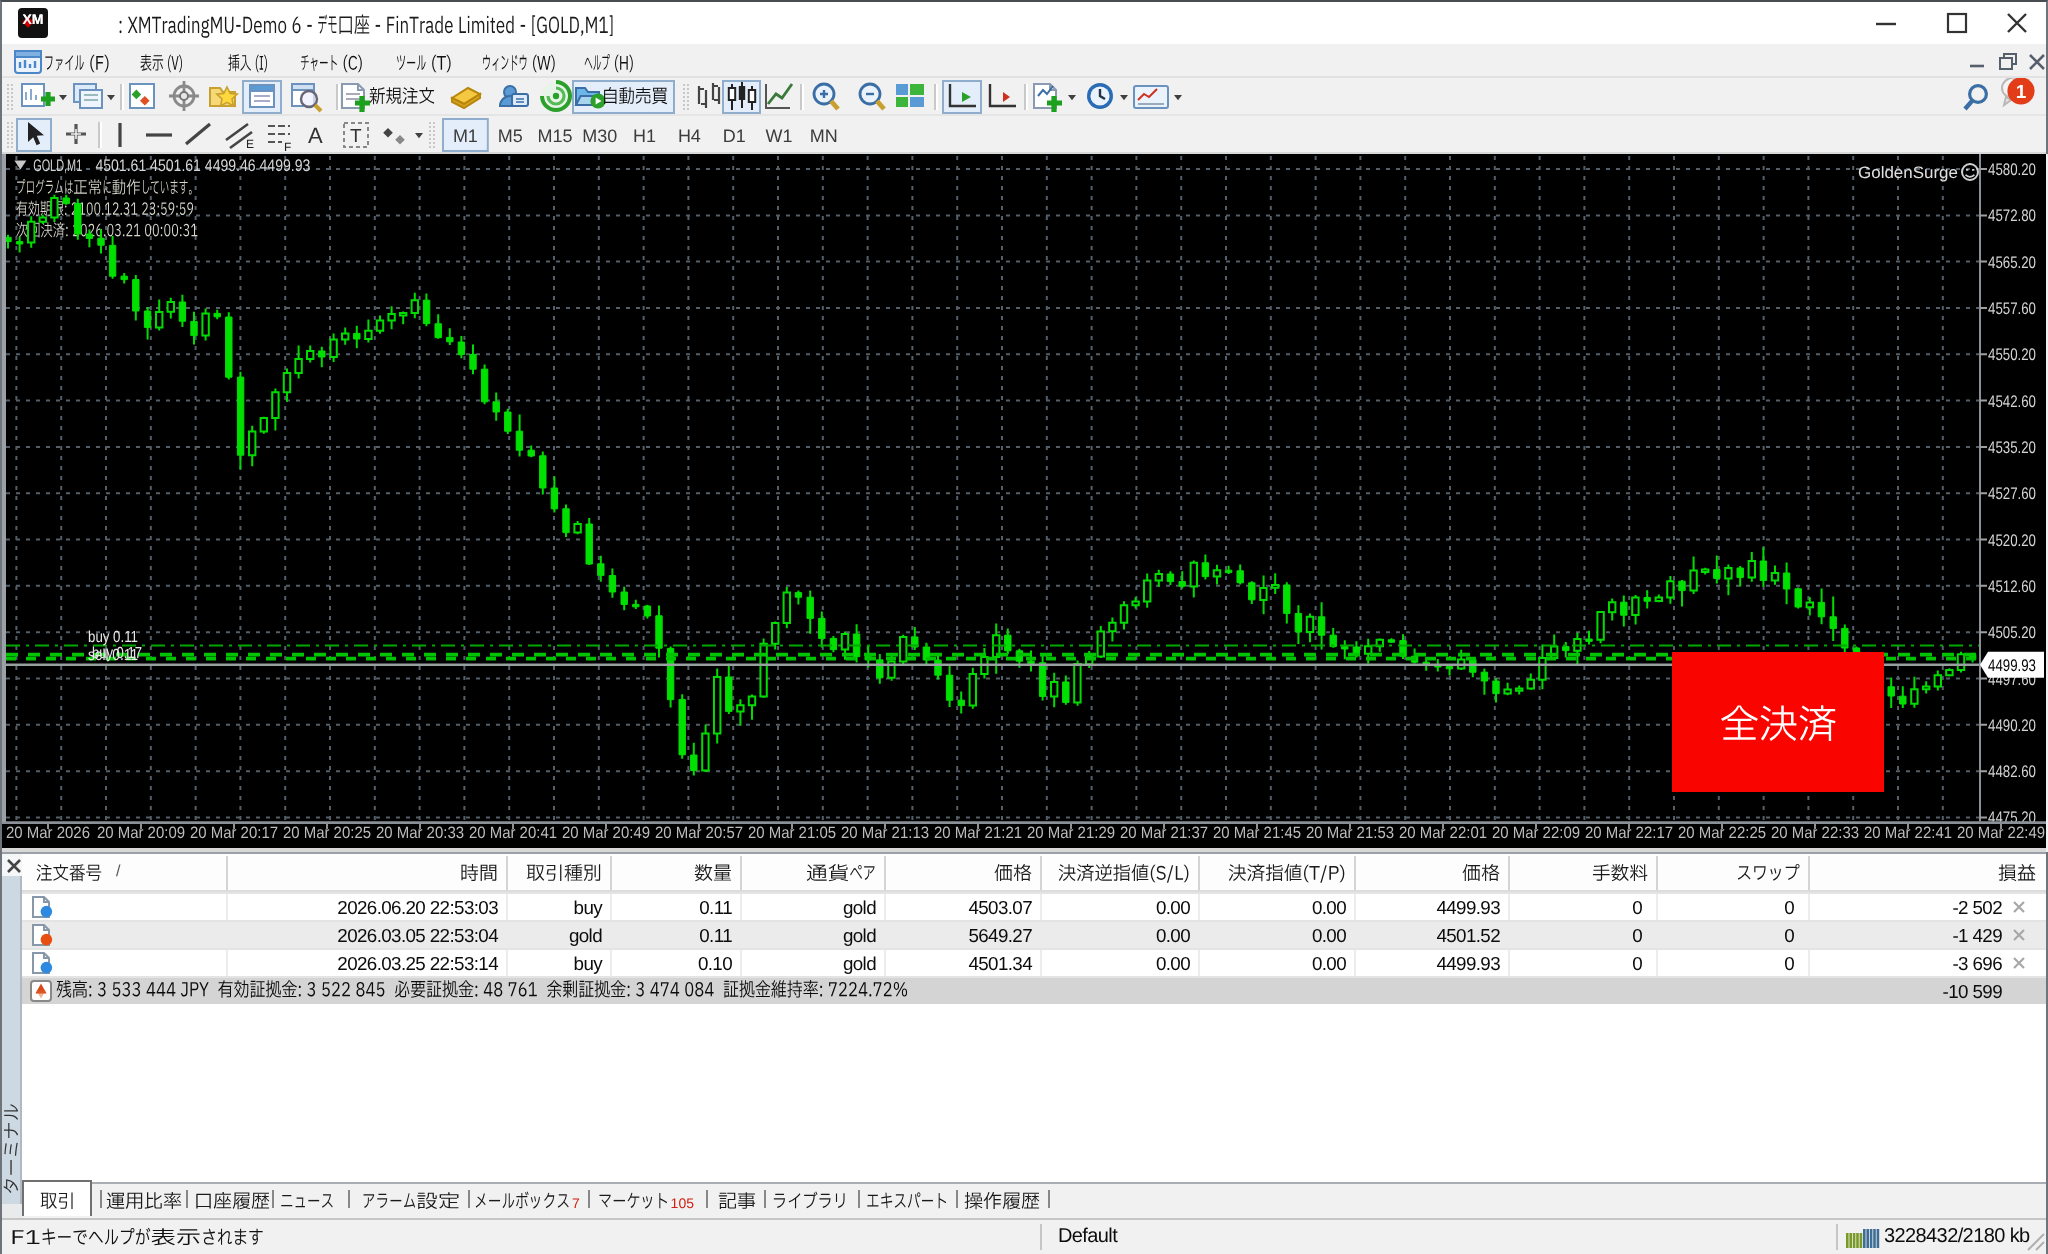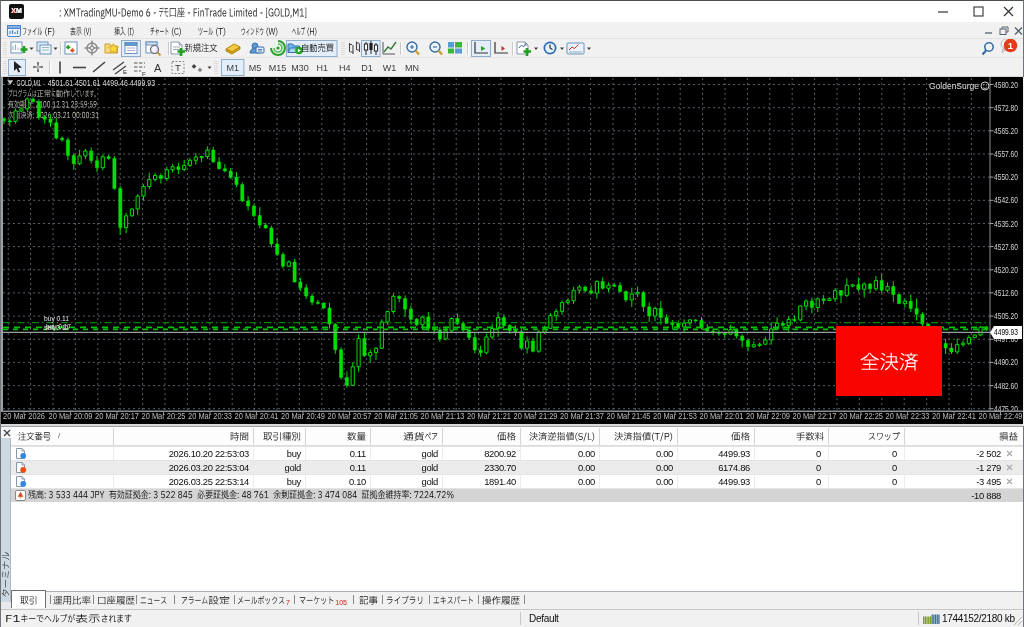--- a/index.html
+++ b/index.html
@@ -775,70 +775,70 @@
     <div class="tx" style="left:57px;top:430px;color:#555;font-size:8px">/</div>
     <div class="abs" style="left:10px;top:445.0px;width:1012px;height:1px;background:#e4e4e4"></div>
     <div class="abs" style="left:10px;top:458.6px;width:1012px;height:1px;background:#e4e4e4"></div>
     <div class="abs" style="left:10px;top:472.5px;width:1012px;height:1px;background:#e4e4e4"></div>
     <div class="abs" style="left:10px;top:486.6px;width:1012px;height:1px;background:#e4e4e4"></div>
     <svg class="abs" style="left:14px;top:447.0px" width="12" height="11" viewBox="0 0 12 11">
       <path d="M1.5 0.5h5.5l2.5 2.5v7.5h-8z" fill="#fff" stroke="#8898a8"></path>
       <path d="M7 0.5v2.5h2.5" fill="none" stroke="#8898a8"></path>
       <circle cx="8.2" cy="7.8" r="2.9" fill="#2e8ae0"></circle>
     </svg>
-    <div class="tx" style="left:248px;top:447.2px;width:0;display:flex;justify-content:flex-end"><span style="white-space:pre">2026.10.20 22:53:03</span></div>
+    <div class="tx" style="left:248px;top:447.2px;width:0;display:flex;justify-content:flex-end"><span style="white-space:pre">2026.06.20 22:53:03</span></div>
     <div class="tx" style="left:300px;top:447.2px;width:0;display:flex;justify-content:flex-end"><span style="white-space:pre">buy</span></div>
     <div class="tx" style="left:365px;top:447.2px;width:0;display:flex;justify-content:flex-end"><span style="white-space:pre">0.11</span></div>
     <div class="tx" style="left:437px;top:447.2px;width:0;display:flex;justify-content:flex-end"><span style="white-space:pre">gold</span></div>
-    <div class="tx" style="left:515px;top:447.2px;width:0;display:flex;justify-content:flex-end"><span style="white-space:pre">8200.92</span></div>
+    <div class="tx" style="left:515px;top:447.2px;width:0;display:flex;justify-content:flex-end"><span style="white-space:pre">4503.07</span></div>
     <div class="tx" style="left:594px;top:447.2px;width:0;display:flex;justify-content:flex-end"><span style="white-space:pre">0.00</span></div>
     <div class="tx" style="left:672px;top:447.2px;width:0;display:flex;justify-content:flex-end"><span style="white-space:pre">0.00</span></div>
     <div class="tx" style="left:749px;top:447.2px;width:0;display:flex;justify-content:flex-end"><span style="white-space:pre">4499.93</span></div>
     <div class="tx" style="left:820px;top:447.2px;width:0;display:flex;justify-content:flex-end"><span style="white-space:pre">0</span></div>
     <div class="tx" style="left:896px;top:447.2px;width:0;display:flex;justify-content:flex-end"><span style="white-space:pre">0</span></div>
     <div class="tx" style="left:1000px;top:447.2px;width:0;display:flex;justify-content:flex-end"><span style="white-space:pre">-2 502</span></div>
     <svg class="abs" style="left:1005px;top:449.0px" width="7" height="7" viewBox="0 0 7 7">
       <path d="M1 1l5 5M6 1l-5 5" stroke="#a8a8a8" stroke-width="1.1"></path>
     </svg>
     <div class="abs" style="left:10px;top:459.6px;width:1012px;height:13px;background:#ebebeb"></div>
     <svg class="abs" style="left:14px;top:460.6px" width="12" height="11" viewBox="0 0 12 11">
       <path d="M1.5 0.5h5.5l2.5 2.5v7.5h-8z" fill="#fff" stroke="#8898a8"></path>
       <path d="M7 0.5v2.5h2.5" fill="none" stroke="#8898a8"></path>
       <circle cx="8.2" cy="7.8" r="2.9" fill="#e84e10"></circle>
     </svg>
-    <div class="tx" style="left:248px;top:460.8px;width:0;display:flex;justify-content:flex-end"><span style="white-space:pre">2026.03.20 22:53:04</span></div>
+    <div class="tx" style="left:248px;top:460.8px;width:0;display:flex;justify-content:flex-end"><span style="white-space:pre">2026.03.05 22:53:04</span></div>
     <div class="tx" style="left:300px;top:460.8px;width:0;display:flex;justify-content:flex-end"><span style="white-space:pre">gold</span></div>
     <div class="tx" style="left:365px;top:460.8px;width:0;display:flex;justify-content:flex-end"><span style="white-space:pre">0.11</span></div>
     <div class="tx" style="left:437px;top:460.8px;width:0;display:flex;justify-content:flex-end"><span style="white-space:pre">gold</span></div>
-    <div class="tx" style="left:515px;top:460.8px;width:0;display:flex;justify-content:flex-end"><span style="white-space:pre">2330.70</span></div>
+    <div class="tx" style="left:515px;top:460.8px;width:0;display:flex;justify-content:flex-end"><span style="white-space:pre">5649.27</span></div>
     <div class="tx" style="left:594px;top:460.8px;width:0;display:flex;justify-content:flex-end"><span style="white-space:pre">0.00</span></div>
     <div class="tx" style="left:672px;top:460.8px;width:0;display:flex;justify-content:flex-end"><span style="white-space:pre">0.00</span></div>
-    <div class="tx" style="left:749px;top:460.8px;width:0;display:flex;justify-content:flex-end"><span style="white-space:pre">6174.86</span></div>
+    <div class="tx" style="left:749px;top:460.8px;width:0;display:flex;justify-content:flex-end"><span style="white-space:pre">4501.52</span></div>
     <div class="tx" style="left:820px;top:460.8px;width:0;display:flex;justify-content:flex-end"><span style="white-space:pre">0</span></div>
     <div class="tx" style="left:896px;top:460.8px;width:0;display:flex;justify-content:flex-end"><span style="white-space:pre">0</span></div>
-    <div class="tx" style="left:1000px;top:460.8px;width:0;display:flex;justify-content:flex-end"><span style="white-space:pre">-1 279</span></div>
+    <div class="tx" style="left:1000px;top:460.8px;width:0;display:flex;justify-content:flex-end"><span style="white-space:pre">-1 429</span></div>
     <svg class="abs" style="left:1005px;top:462.6px" width="7" height="7" viewBox="0 0 7 7">
       <path d="M1 1l5 5M6 1l-5 5" stroke="#a8a8a8" stroke-width="1.1"></path>
     </svg>
     <svg class="abs" style="left:14px;top:474.5px" width="12" height="11" viewBox="0 0 12 11">
       <path d="M1.5 0.5h5.5l2.5 2.5v7.5h-8z" fill="#fff" stroke="#8898a8"></path>
       <path d="M7 0.5v2.5h2.5" fill="none" stroke="#8898a8"></path>
       <circle cx="8.2" cy="7.8" r="2.9" fill="#2e8ae0"></circle>
     </svg>
     <div class="tx" style="left:248px;top:474.7px;width:0;display:flex;justify-content:flex-end"><span style="white-space:pre">2026.03.25 22:53:14</span></div>
     <div class="tx" style="left:300px;top:474.7px;width:0;display:flex;justify-content:flex-end"><span style="white-space:pre">buy</span></div>
     <div class="tx" style="left:365px;top:474.7px;width:0;display:flex;justify-content:flex-end"><span style="white-space:pre">0.10</span></div>
     <div class="tx" style="left:437px;top:474.7px;width:0;display:flex;justify-content:flex-end"><span style="white-space:pre">gold</span></div>
-    <div class="tx" style="left:515px;top:474.7px;width:0;display:flex;justify-content:flex-end"><span style="white-space:pre">1891.40</span></div>
+    <div class="tx" style="left:515px;top:474.7px;width:0;display:flex;justify-content:flex-end"><span style="white-space:pre">4501.34</span></div>
     <div class="tx" style="left:594px;top:474.7px;width:0;display:flex;justify-content:flex-end"><span style="white-space:pre">0.00</span></div>
     <div class="tx" style="left:672px;top:474.7px;width:0;display:flex;justify-content:flex-end"><span style="white-space:pre">0.00</span></div>
     <div class="tx" style="left:749px;top:474.7px;width:0;display:flex;justify-content:flex-end"><span style="white-space:pre">4499.93</span></div>
     <div class="tx" style="left:820px;top:474.7px;width:0;display:flex;justify-content:flex-end"><span style="white-space:pre">0</span></div>
     <div class="tx" style="left:896px;top:474.7px;width:0;display:flex;justify-content:flex-end"><span style="white-space:pre">0</span></div>
-    <div class="tx" style="left:1000px;top:474.7px;width:0;display:flex;justify-content:flex-end"><span style="white-space:pre">-3 495</span></div>
+    <div class="tx" style="left:1000px;top:474.7px;width:0;display:flex;justify-content:flex-end"><span style="white-space:pre">-3 696</span></div>
     <svg class="abs" style="left:1005px;top:476.5px" width="7" height="7" viewBox="0 0 7 7">
       <path d="M1 1l5 5M6 1l-5 5" stroke="#a8a8a8" stroke-width="1.1"></path>
     </svg>
     <div class="abs" style="left:10px;top:487.6px;width:1012px;height:13.5px;background:#d4d4d4"></div>
     <svg class="abs" style="left:14px;top:489px" width="11" height="11" viewBox="0 0 11 11">
       <rect x="0.5" y="0.5" width="10" height="10" rx="1.5" fill="#fff" stroke="#888"></rect>
       <path d="M5.5 1.8l2.8 4.9h-5.6z" fill="#d84818"></path>
       <path d="M5.5 9.2l-2.3-4h4.6z" fill="#e06428" opacity="0.5"></path>
     </svg>
     <svg style="position:absolute;left:27.0px;top:488.4px;" width="426.0" height="12.0" viewBox="0 0 426.0 12.0">
@@ -903,21 +903,21 @@
         <use href="#g138" x="48426.8"></use>
         <use href="#g23" x="49056.8"></use>
         <use href="#g23" x="49686.8"></use>
         <use href="#g129" x="50316.8"></use>
         <use href="#g26" x="50946.8"></use>
         <use href="#g138" x="51230.8"></use>
         <use href="#g23" x="51860.8"></use>
         <use href="#g144" x="52490.8"></use>
       </g>
     </svg>
-    <div class="tx" style="left:1000px;top:489px;width:0;display:flex;justify-content:flex-end"><span style="white-space:pre">-10 888</span></div>
+    <div class="tx" style="left:1000px;top:489px;width:0;display:flex;justify-content:flex-end"><span style="white-space:pre">-10 599</span></div>
     <div class="abs" style="left:10px;top:590px;width:1012px;height:18px;background:#f1f1f1;border-top:1px solid #a8aeb4"></div>
     <div class="abs" style="left:0;top:601px;width:10px;height:7px;background:#e8eaec"></div>
     <div class="abs" style="left:10px;top:589px;width:35px;height:18px;background:#fff;border:1px solid #707070;border-bottom:none"></div>
     <svg style="position:absolute;left:19.0px;top:593.7px;" width="17.5" height="11.6" viewBox="0 0 17.5 11.6">
       <g fill="#1a1a1a" transform="translate(0,8.84) scale(0.00875,-0.00930)">
         <use href="#g102" x="0.0"></use>
         <use href="#g103" x="1000.0"></use>
       </g>
     </svg>
     <svg style="position:absolute;left:52.0px;top:593.7px;" width="38.0" height="11.6" viewBox="0 0 38.0 11.6">
@@ -1048,16 +1048,16 @@
       <rect x="1.7" y="3.5" width="1.3" height="7.5" fill="#7a9a28"></rect>
       <rect x="3.4" y="3.5" width="1.3" height="7.5" fill="#7a9a28"></rect>
       <rect x="5.1" y="3.5" width="1.3" height="7.5" fill="#7a9a28"></rect>
       <rect x="6.8" y="3.5" width="1.3" height="7.5" fill="#7a9a28"></rect>
       <rect x="8.5" y="1.5" width="1.3" height="9.5" fill="#3e6e96"></rect>
       <rect x="10.2" y="1.5" width="1.3" height="9.5" fill="#3e6e96"></rect>
       <rect x="11.9" y="1.5" width="1.3" height="9.5" fill="#3e6e96"></rect>
       <rect x="13.6" y="1.5" width="1.3" height="9.5" fill="#3e6e96"></rect>
       <rect x="15.3" y="1.5" width="1.3" height="9.5" fill="#3e6e96"></rect>
     </svg>
-    <div class="tx" style="left:941px;top:612px;font-size:10px">1744152/2180 kb</div>
+    <div class="tx" style="left:941px;top:612px;font-size:10px">3228432/2180 kb</div>
     <svg class="abs" style="left:1012px;top:615px" width="10" height="10" viewBox="0 0 10 10">
       <path d="M9 1L1 9M9 5L5 9M9 9h0" stroke="#b0b0b0"></path>
     </svg>
   </div>
 </body></html>

